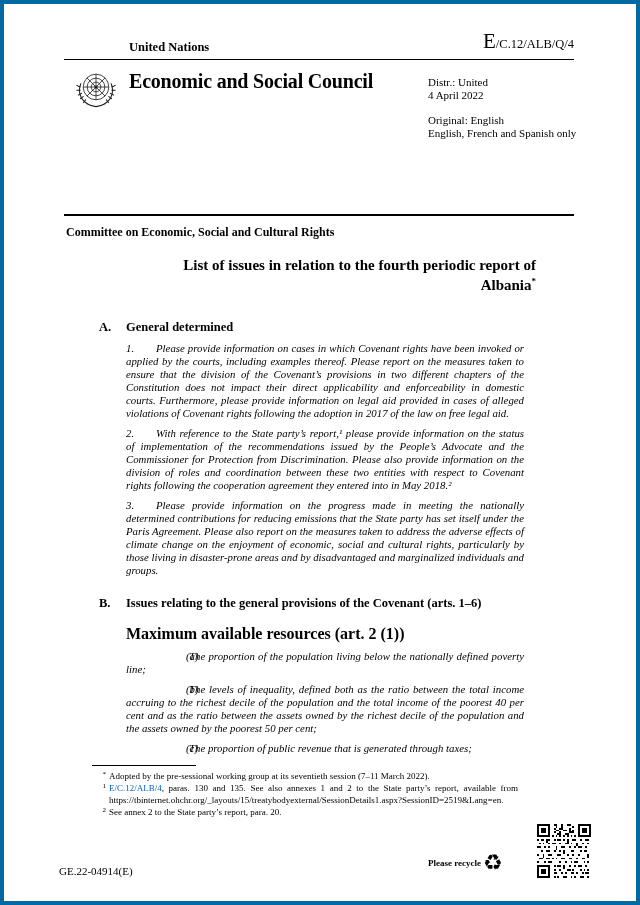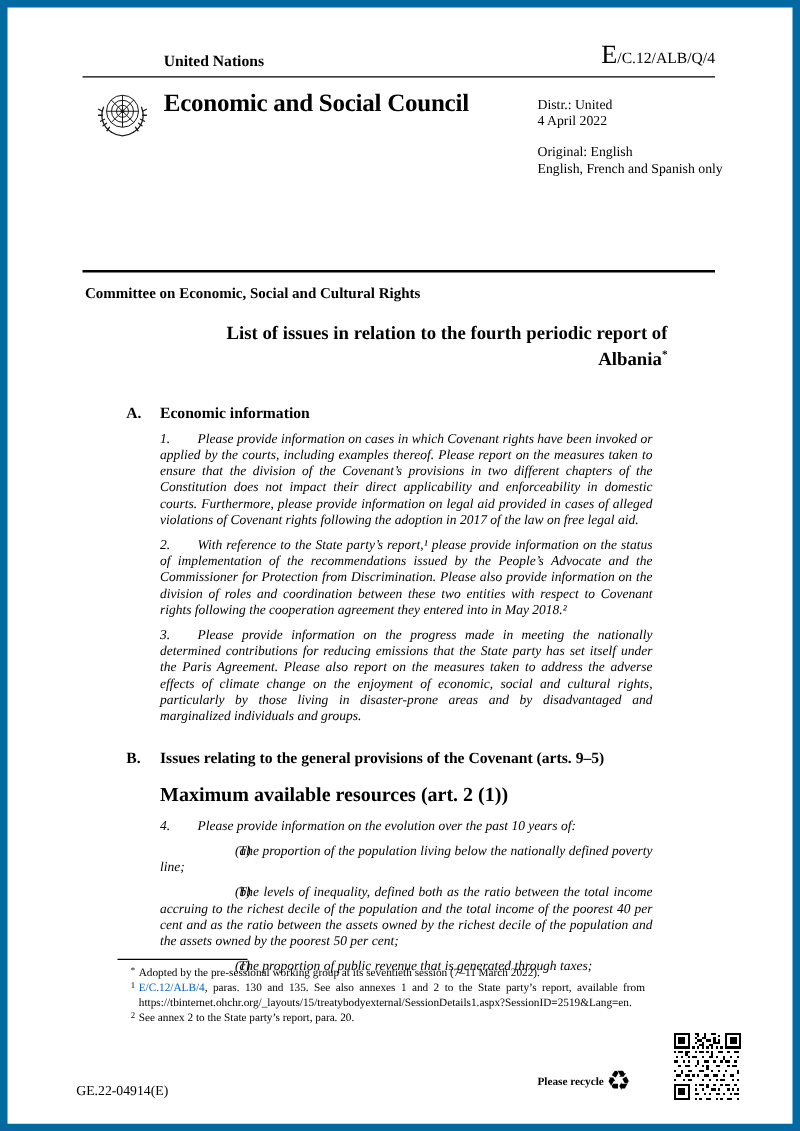--- a/index.html
+++ b/index.html
@@ -1,20 +1,20 @@
 <!DOCTYPE html>
 <html><head>
 <meta charset="utf-8">
 <style>
   html,body { margin:0; padding:0; background:#e8e8e8; }
   .page {
     position:relative; width:640px; height:905px; margin:0 auto;
     background:#ffffff; overflow:hidden; color:#000;
     font-family:"Liberation Serif", serif;
-    border:6px solid #0369a1; box-sizing:border-box;
+    border:4px solid #0369a1; box-sizing:border-box;
   }
   
   .mast-left { position:absolute; left:125px; top:36px; font-size:12.5px; font-weight:bold; }
   .mast-right { position:absolute; right:62px; top:27px; display:flex; align-items:baseline; }
   .sym-big { font-size:21px; line-height:1; }
   .sym-rest { font-size:12.5px; }
   .rule-thin { position:absolute; left:60px; right:62px; top:55px; height:1px; background:#000; }
   .emblem { position:absolute; left:68px; top:63px; width:48px; height:48px; }
   .council { position:absolute; left:125px; top:66px; font-size:20px; font-weight:bold; letter-spacing:-0.2px; }
   .distr-block { position:absolute; left:424px; top:72px; font-size:11px; line-height:13px; white-space:nowrap; }
@@ -93,43 +93,40 @@
   <div class="body-flow">
 
     <div class="committee">Committee on Economic, Social and Cultural Rights</div>
 
     <div class="doc-title">
       <span>List of issues in relation to the fourth periodic report of Albania</span><sup>*</sup>
     </div>
 
     <div class="sec-heading">
       <span class="sec-label">A.</span>
-      <span>Economic information</span>
+      <span>General determined</span>
     </div>
 
     <p class="para">
       <span class="pnum">1.</span><span>Please provide information on cases in which Covenant rights have been invoked or applied by the courts, including examples thereof. Please report on the measures taken to ensure that the division of the Covenant’s provisions in two different chapters of the Constitution does not impact their direct applicability and enforceability in domestic courts. Furthermore, please provide information on legal aid provided in cases of alleged violations of Covenant rights following the adoption in 2017 of the law on free legal aid.</span>
     </p>
     <p class="para">
       <span class="pnum">2.</span><span>With reference to the State party’s report,¹ please provide information on the status of implementation of the recommendations issued by the People’s Advocate and the Commissioner for Protection from Discrimination. Please also provide information on the division of roles and coordination between these two entities with respect to Covenant rights following the cooperation agreement they entered into in May 2018.²</span>
     </p>
     <p class="para">
       <span class="pnum">3.</span><span>Please provide information on the progress made in meeting the nationally determined contributions for reducing emissions that the State party has set itself under the Paris Agreement. Please also report on the measures taken to address the adverse effects of climate change on the enjoyment of economic, social and cultural rights, particularly by those living in disaster-prone areas and by disadvantaged and marginalized individuals and groups.</span>
     </p>
 
     <div class="sec-heading" style="margin-top:19px;">
       <span class="sec-label">B.</span>
-      <span>Issues relating to the general provisions of the Covenant (arts. 9–5)</span>
+      <span>Issues relating to the general provisions of the Covenant (arts. 1–6)</span>
     </div>
 
     <div class="sub-heading">Maximum available resources (art. 2 (1))</div>
 
-    <p class="para" style="margin-top:9px;">
-      <span class="pnum">4.</span><span>Please provide information on the evolution over the past 10 years of:</span>
-    </p>
 
     <p class="list-item">
       <span class="lnum">(a)</span><span>The proportion of the population living below the nationally defined poverty line;</span>
     </p>
     <p class="list-item">
       <span class="lnum">(b)</span><span>The levels of inequality, defined both as the ratio between the total income accruing to the richest decile of the population and the total income of the poorest 40 per cent and as the ratio between the assets owned by the richest decile of the population and the assets owned by the poorest 50 per cent;</span>
     </p>
     <p class="list-item">
       <span class="lnum">(c)</span><span>The proportion of public revenue that is generated through taxes;</span>
     </p>

